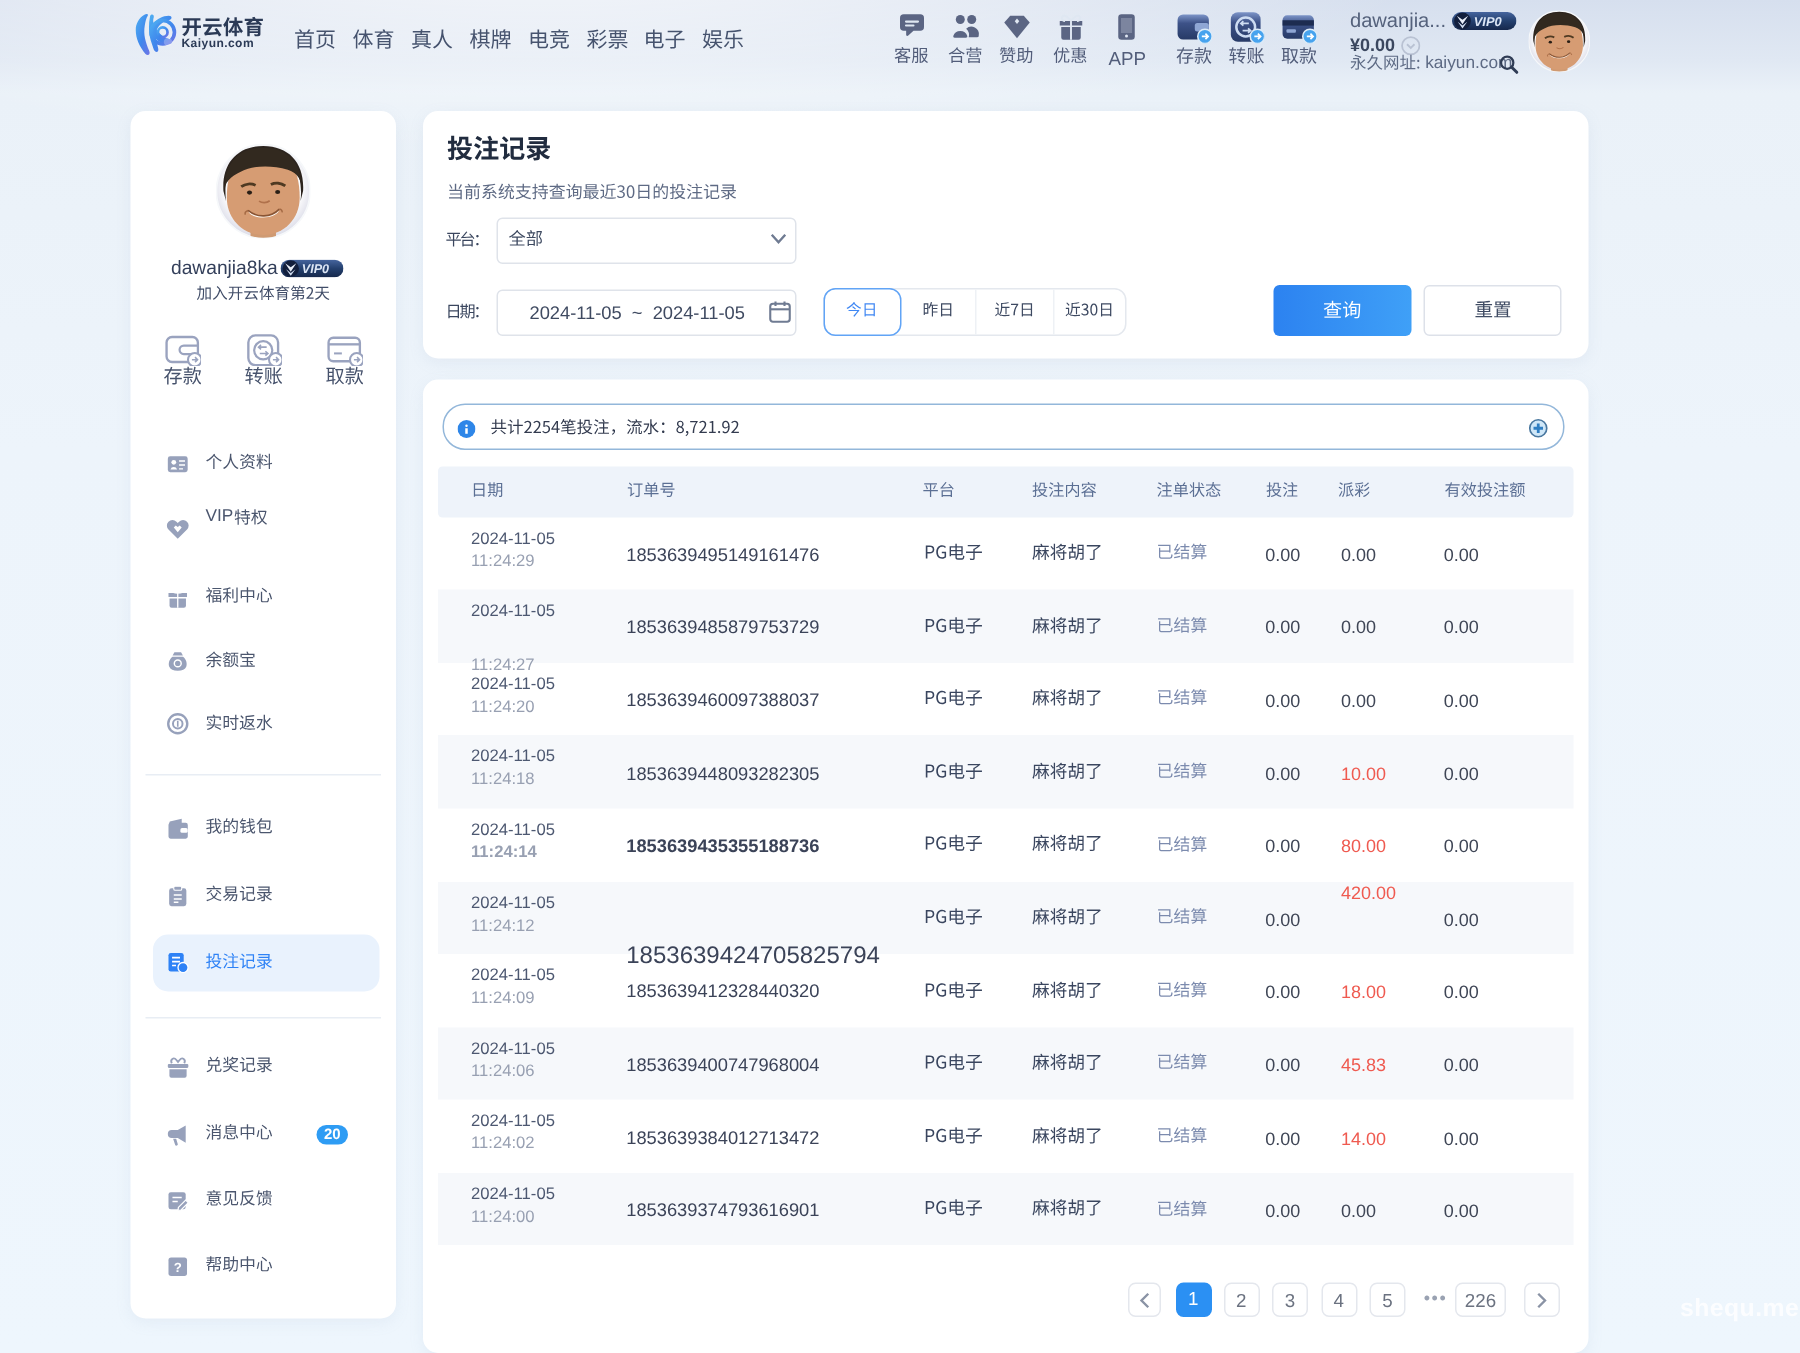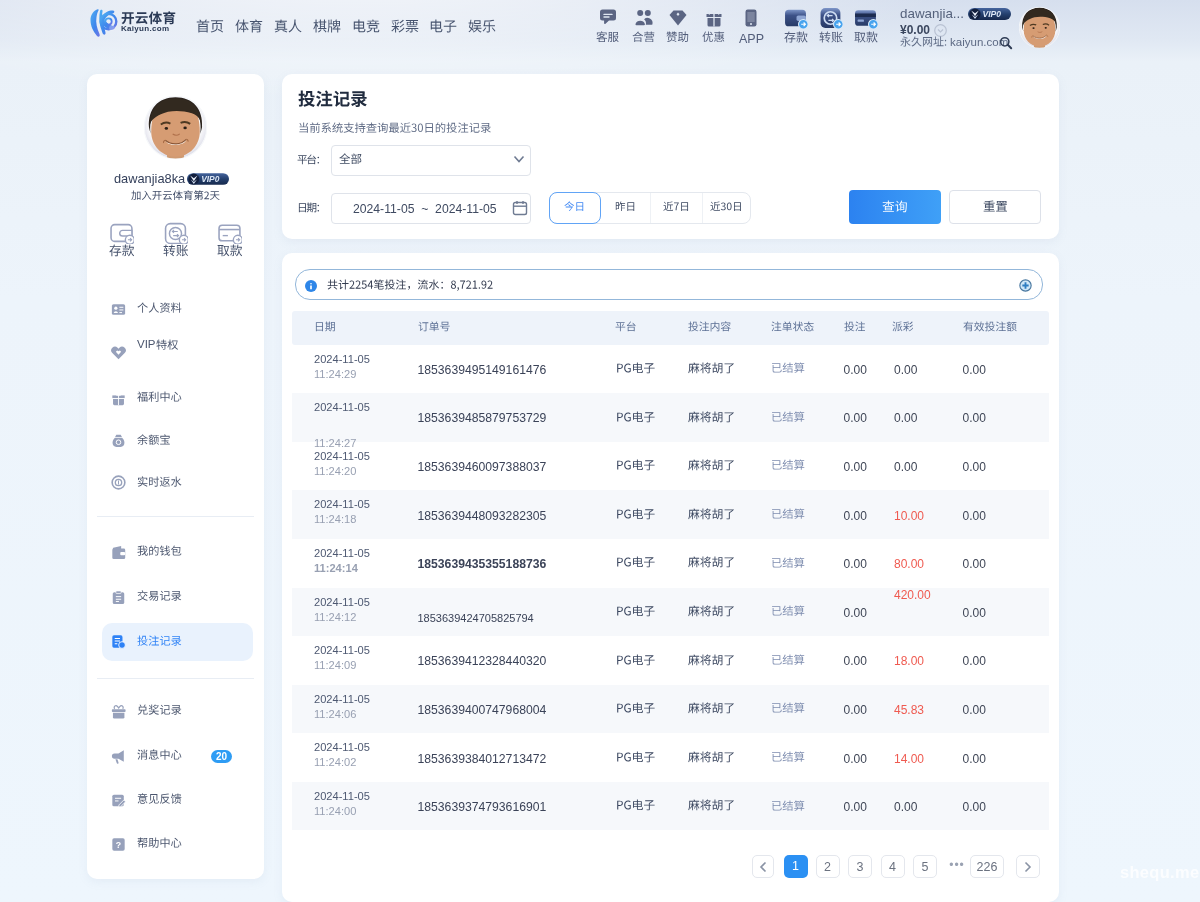--- a/index.html
+++ b/index.html
@@ -842,21 +842,21 @@
           <use href="#gr7ED3" x="1000"></use>
           <use href="#gr7B97" x="2000"></use>
         </g>
       </svg></div>
     <div style="position:absolute;left:843.5px;top:564.2px;transform:translateY(-50%);font-size:12px;color:#3f4656;font-weight:400;letter-spacing:0;white-space:nowrap;line-height:1">0.00</div>
     <div style="position:absolute;left:894.0px;top:564.2px;transform:translateY(-50%);font-size:12px;color:#ef5a50;font-weight:400;letter-spacing:0;white-space:nowrap;line-height:1">80.00</div>
     <div style="position:absolute;left:962.5px;top:564.2px;transform:translateY(-50%);font-size:12px;color:#3f4656;font-weight:400;letter-spacing:0;white-space:nowrap;line-height:1">0.00</div>
     <div style="position:absolute;left:292px;top:587.5px;width:757px;height:48.6px;background:#f6f8fb"></div>
     <div style="position:absolute;left:314px;top:602.5px;transform:translateY(-50%);font-size:11.1px;color:#4d5871;font-weight:400;letter-spacing:0;white-space:nowrap;line-height:1">2024-11-05</div>
     <div style="position:absolute;left:314px;top:617.6px;transform:translateY(-50%);font-size:11.1px;color:#98a0b2;font-weight:400;letter-spacing:0;white-space:nowrap;line-height:1">11:24:12</div>
-    <div style="position:absolute;left:417.5px;top:618px;transform:translateY(-50%);font-size:11px;color:#3b4358;font-weight:400;letter-spacing:0;white-space:nowrap;line-height:1">1853639424705825794</div>
+    <div style="position:absolute;left:417.5px;top:638px;transform:translateY(-50%);font-size:16px;color:#3b4358;font-weight:400;letter-spacing:0;white-space:nowrap;line-height:1">1853639424705825794</div>
     <div style="position:absolute;left:616px;top:604.9px;line-height:0"><svg class="zh " width="39.2" height="14.8" viewBox="0 0 39.2 14.8" style="vertical-align:0px">
         <g fill="#3a465f" transform="translate(0,10.38) scale(0.011800,-0.011800)">
           <use href="#gr0050" x="0"></use>
           <use href="#gr0047" x="633"></use>
           <use href="#gr7535" x="1322"></use>
           <use href="#gr5B50" x="2322"></use>
         </g>
       </svg></div>
     <div style="position:absolute;left:688.0px;top:604.9px;line-height:0"><svg class="zh " width="47.2" height="14.8" viewBox="0 0 47.2 14.8" style="vertical-align:0px">
         <g fill="#3a465f" transform="translate(0,10.38) scale(0.011800,-0.011800)">

